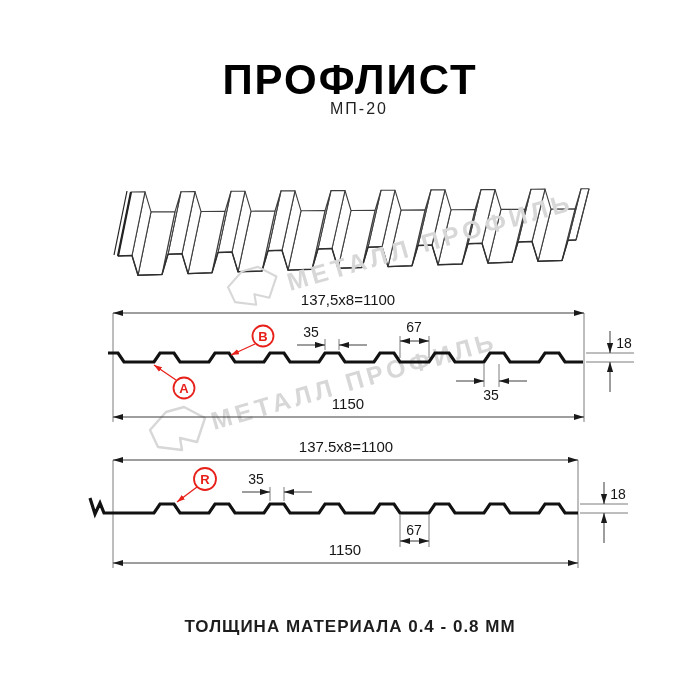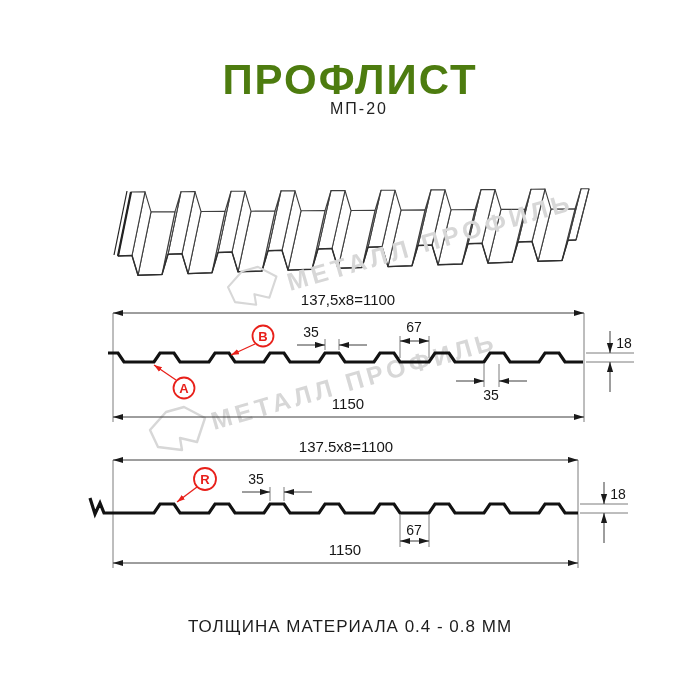--- a/index.html
+++ b/index.html
@@ -2,29 +2,29 @@
 <html style="--red: #e8201a; --wm: #d7d7d7;"><head>
 <meta charset="utf-8">
 <style>
   html,body{margin:0;padding:0;}
   body{
     width:700px;height:700px;position:relative;background:#ffffff;
     font-family:"Liberation Sans", sans-serif;overflow:hidden;
   }
   .title{
     position:absolute;top:56px;left:0;width:700px;text-align:center;
-    font-size:42px;font-weight:bold;letter-spacing:2px;color:#4d7c0f;
+    font-size:42px;font-weight:bold;letter-spacing:2px;color:#000000;
   }
   .subtitle{
     position:absolute;top:100px;left:9px;width:700px;text-align:center;
     font-size:16px;letter-spacing:2px;color:#222222;
   }
   .caption{
     position:absolute;top:617px;left:0;width:700px;text-align:center;
-    font-size:17px;font-weight:normal;letter-spacing:1px;color:#1d1d1d;
+    font-size:17px;font-weight:bold;letter-spacing:1px;color:#1d1d1d;
   }
   svg.scene{position:absolute;left:0;top:0;}
   .dim{stroke:#3c3c3c;stroke-width:1;fill:none;}
   .ext{stroke:#6e6e6e;stroke-width:0.9;fill:none;}
   .dimtxt{font-size:14px;fill:#161616;text-anchor:middle;}
   .bigdimtxt{font-size:15px;fill:#161616;text-anchor:middle;}
   .profile{stroke:#121212;stroke-width:3.2;fill:none;stroke-linejoin:miter;}
   .redcirc{fill:none;stroke:var(--red);stroke-width:1.8;}
   .redtxt{fill:var(--red);font-size:13px;font-weight:bold;text-anchor:middle;}
   .redlead{stroke:var(--red);stroke-width:1.3;fill:none;}

